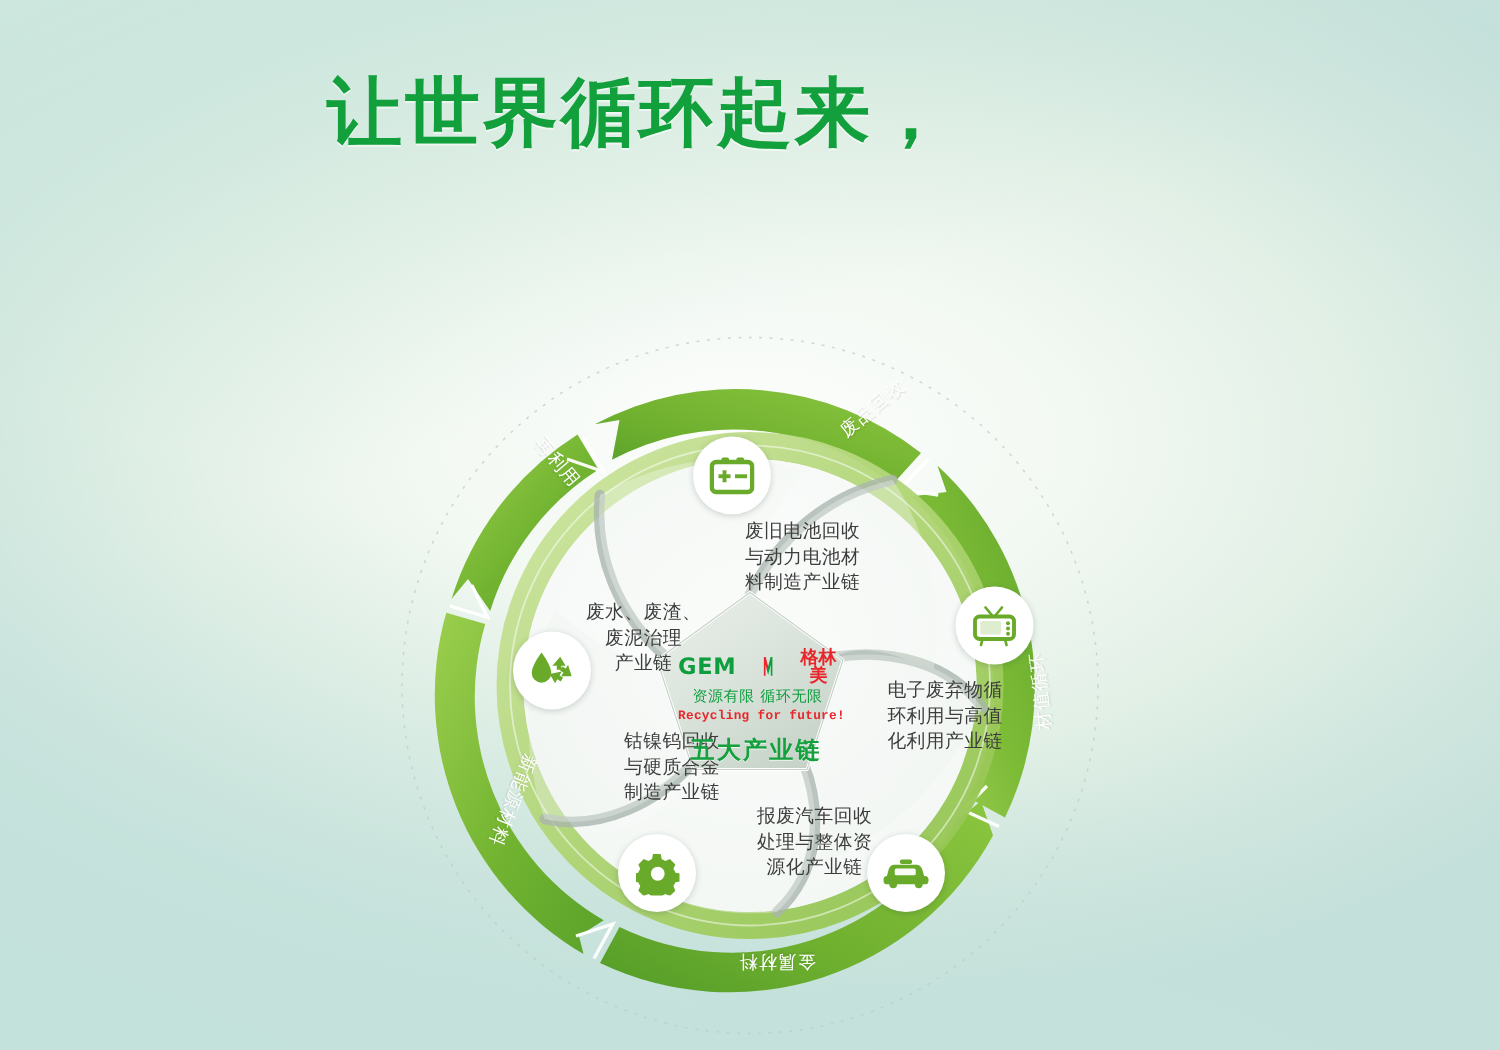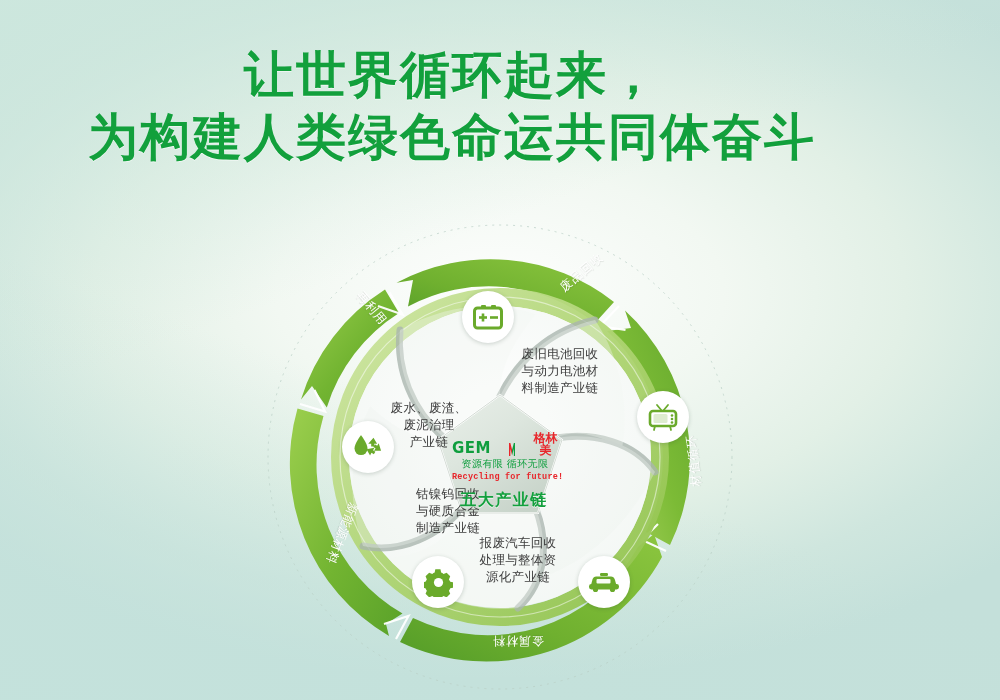--- a/index.html
+++ b/index.html
@@ -31,21 +31,20 @@
   }
 
   
   .title-block {
     position: absolute;
     top: 44px;
     left: 0;
     width: 852px;
     text-align: center;
     z-index: 20;
-    padding-left: 26px;
   }
   .title-line {
     color: #12a03c;
     font-family: "DejaVu Sans", "Liberation Sans", sans-serif;
     font-weight: bold;
     font-size: 50px;
     line-height: 62px;
     letter-spacing: 2px;
     white-space: nowrap;
     text-shadow: 0 1px 0 rgba(255,255,255,.55);
@@ -69,23 +68,23 @@
     position: absolute;
     color: #3d3d3d;
     font-family: "DejaVu Sans", "Liberation Sans", sans-serif;
     font-size: 12.5px;
     line-height: 17px;
     text-align: center;
     white-space: pre-line;
     z-index: 14;
     letter-spacing: .3px;
   }
-  .seg-top    { left: 498px; top: 345px; width: 124px; }
+  .seg-top    { left: 473px; top: 345px; width: 124px; }
   .seg-right  { left: 578px; top: 451px; width: 104px; }
-  .seg-bottom { left: 462px; top: 535px; width: 112px; font-family: Liberation Serif, serif; }
+  .seg-bottom { left: 487px; top: 535px; width: 112px; }
   .seg-left   { left: 370px; top: 485px; width: 110px; text-align: right; }
   .seg-upleft { left: 372px; top: 355px; width: 114px; margin-top: 44px; }
 
   
   .hub {
     position: absolute;
     left: 444px;
     top: 418px;
     width: 120px;
     height: 108px;
@@ -94,21 +93,21 @@
   }
   .logo-wrap {
     position: absolute;
     left: 8px;
     top: 14px;
     width: 106px;
     text-align: center;
   }
   .logo-row1 {
     display: flex;
-    align-items: flex-end;
+    align-items: center;
     justify-content: center;
     gap: 18px;
     line-height: 1;
   }
   .logo-gem {
     font-family: "DejaVu Sans", "Liberation Sans", sans-serif;
     font-weight: bold;
     font-size: 15px;
     color: #0f9e3e;
     letter-spacing: .5px;
@@ -195,21 +194,20 @@
   .ib-recycle { left: 342px; top: 421px; }
   .icon-bubble svg { display: block; }
 </style>
 </head>
 <body>
 
 <div id="stage">
 
   <div class="title-block">
     <div class="title-line">让世界循环起来，</div>
-    <div class="title-line">为构建人类绿色命运共同体奋斗</div>
   </div>
 
   <div class="diagram">
     <svg width="500" height="480" viewBox="0 0 500 480" xmlns="http://www.w3.org/2000/svg">
       <defs>
         <linearGradient id="gOuterA" x1="0" y1="0" x2="1" y2="1">
           <stop offset="0%" stop-color="#9ccf4e"></stop>
           <stop offset="55%" stop-color="#72b431"></stop>
           <stop offset="100%" stop-color="#5aa22a"></stop>
         </linearGradient>
@@ -324,20 +322,23 @@
 
   <div class="ring-label rl-reuse">再利用</div>
   <div class="ring-label rl-scrap">废品回收</div>
   <div class="ring-label rl-matval">材值循环</div>
   <div class="ring-label rl-metal">金属材料</div>
   <div class="ring-label rl-newmat">新能源材料</div>
 
   <div class="seg-label seg-top">废旧电池回收
 与动力电池材
 料制造产业链</div>
+  <div class="seg-label seg-right">电子废弃物循
+环利用与高值
+化利用产业链</div>
   <div class="seg-label seg-bottom">报废汽车回收
 处理与整体资
 源化产业链</div>
   <div class="seg-label seg-left">钴镍钨回收
 与硬质合金
 制造产业链</div>
   <div class="seg-label seg-upleft">废水、废渣、
 废泥治理
 产业链</div>
 

